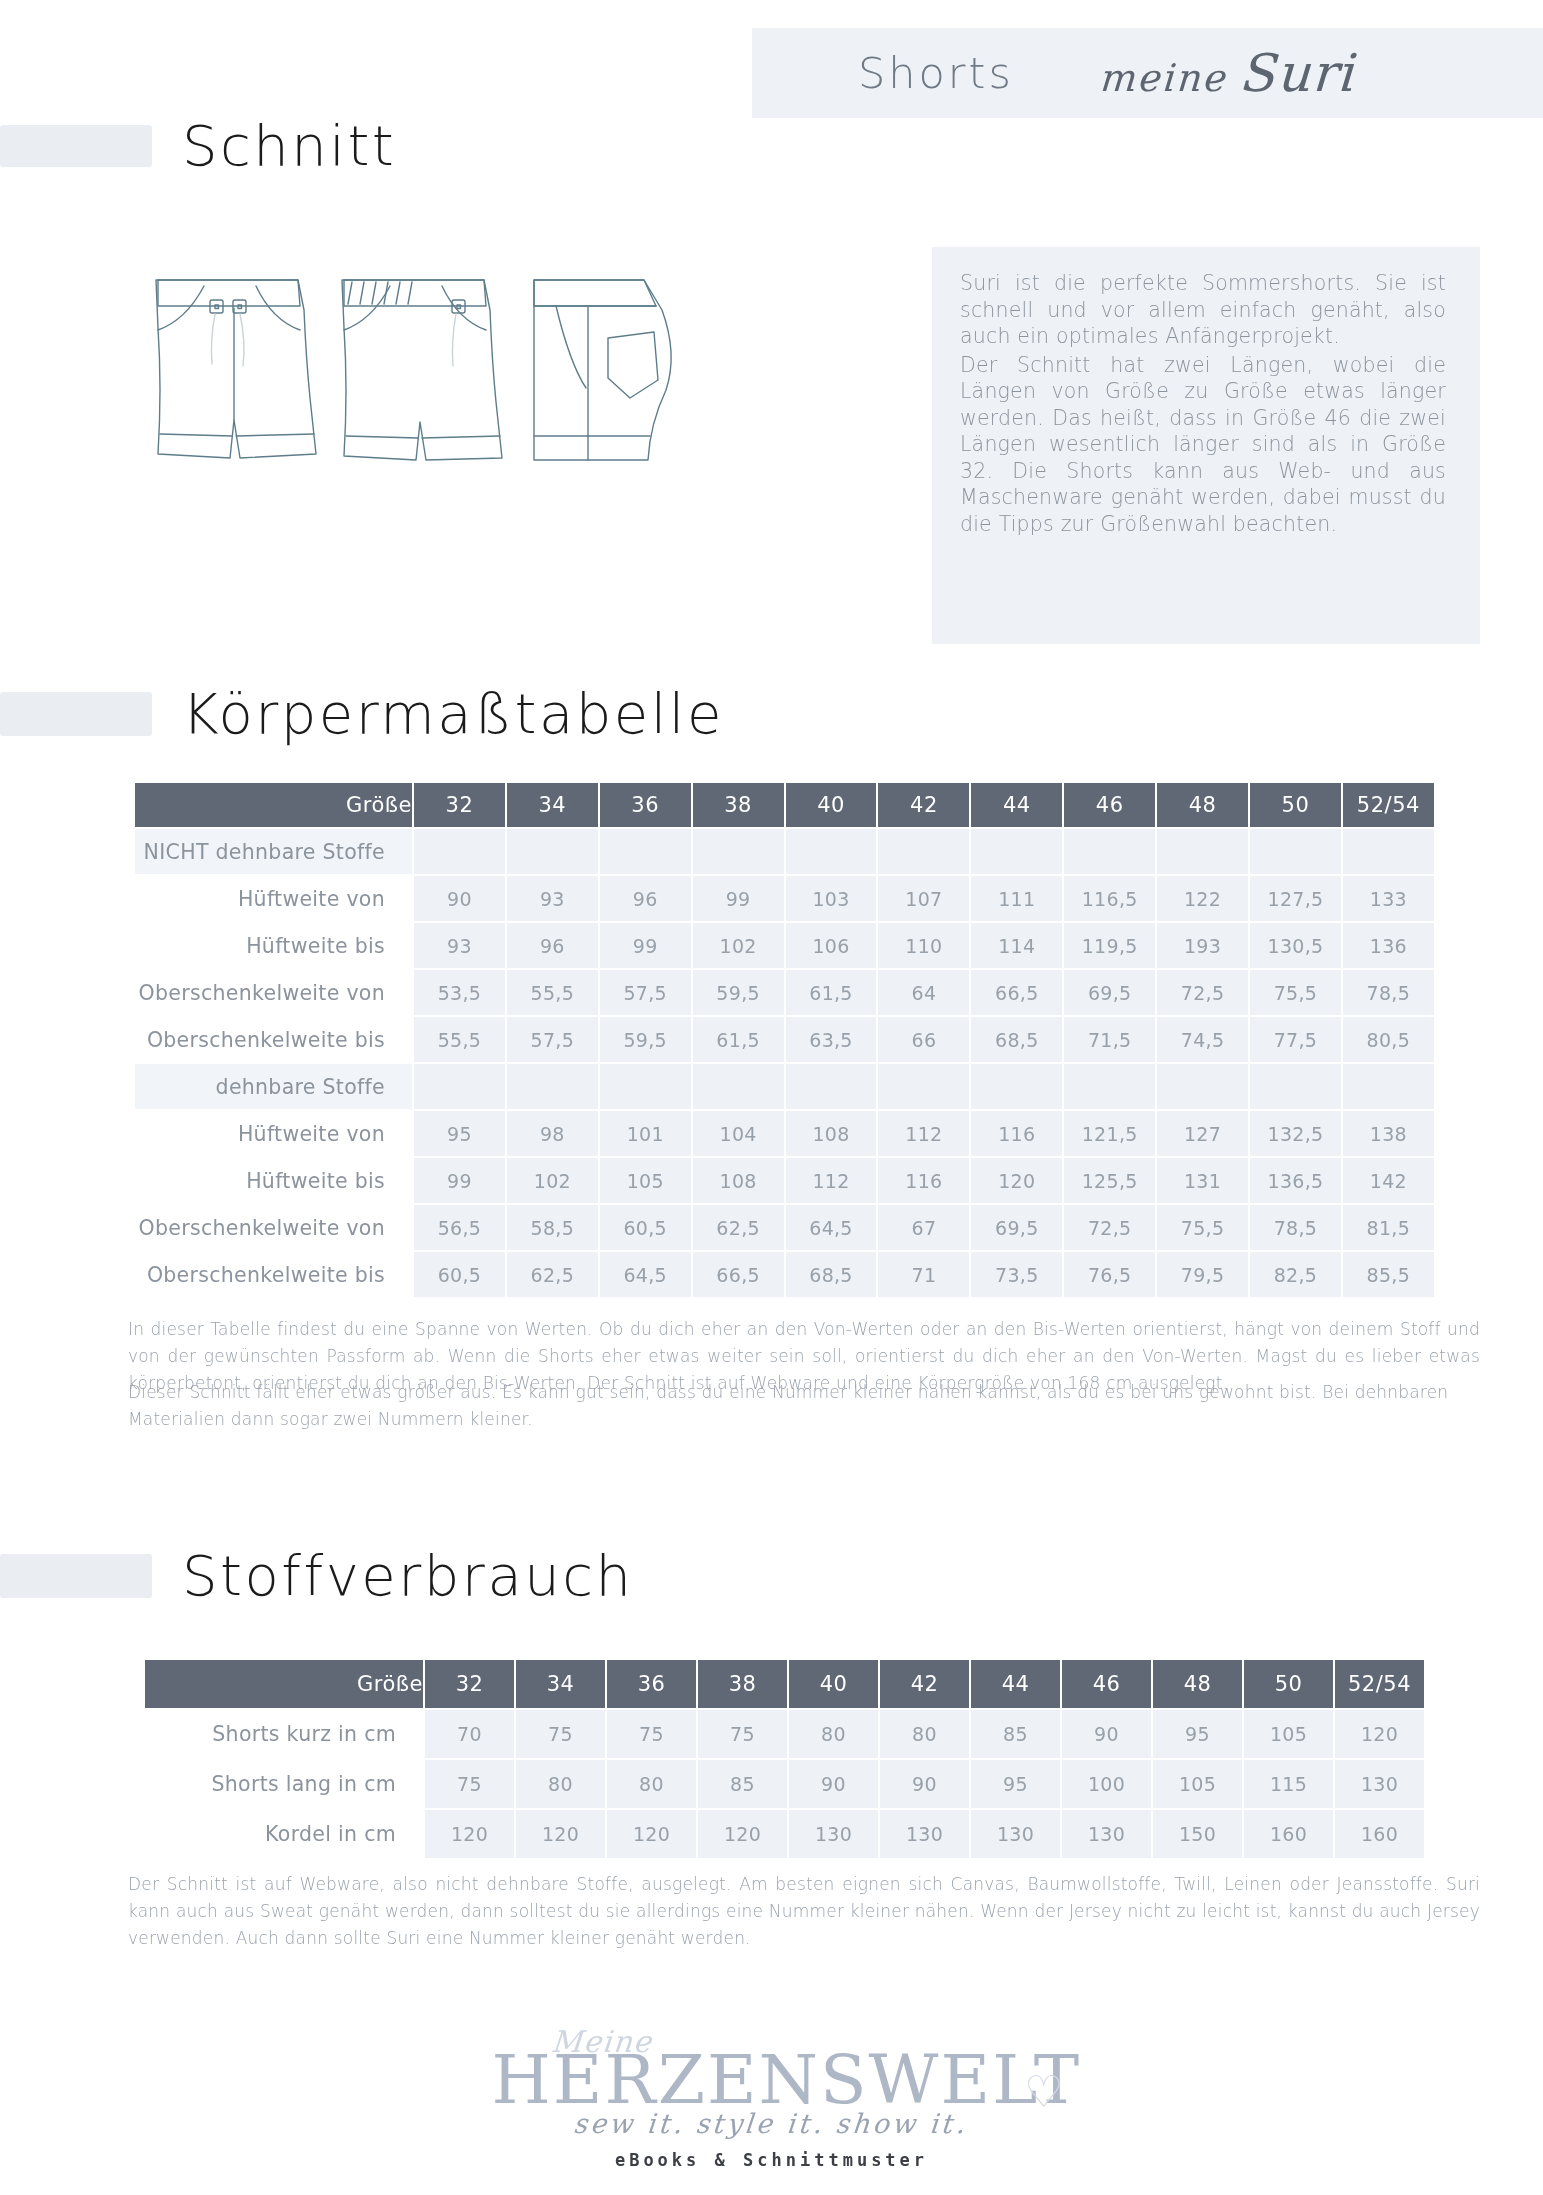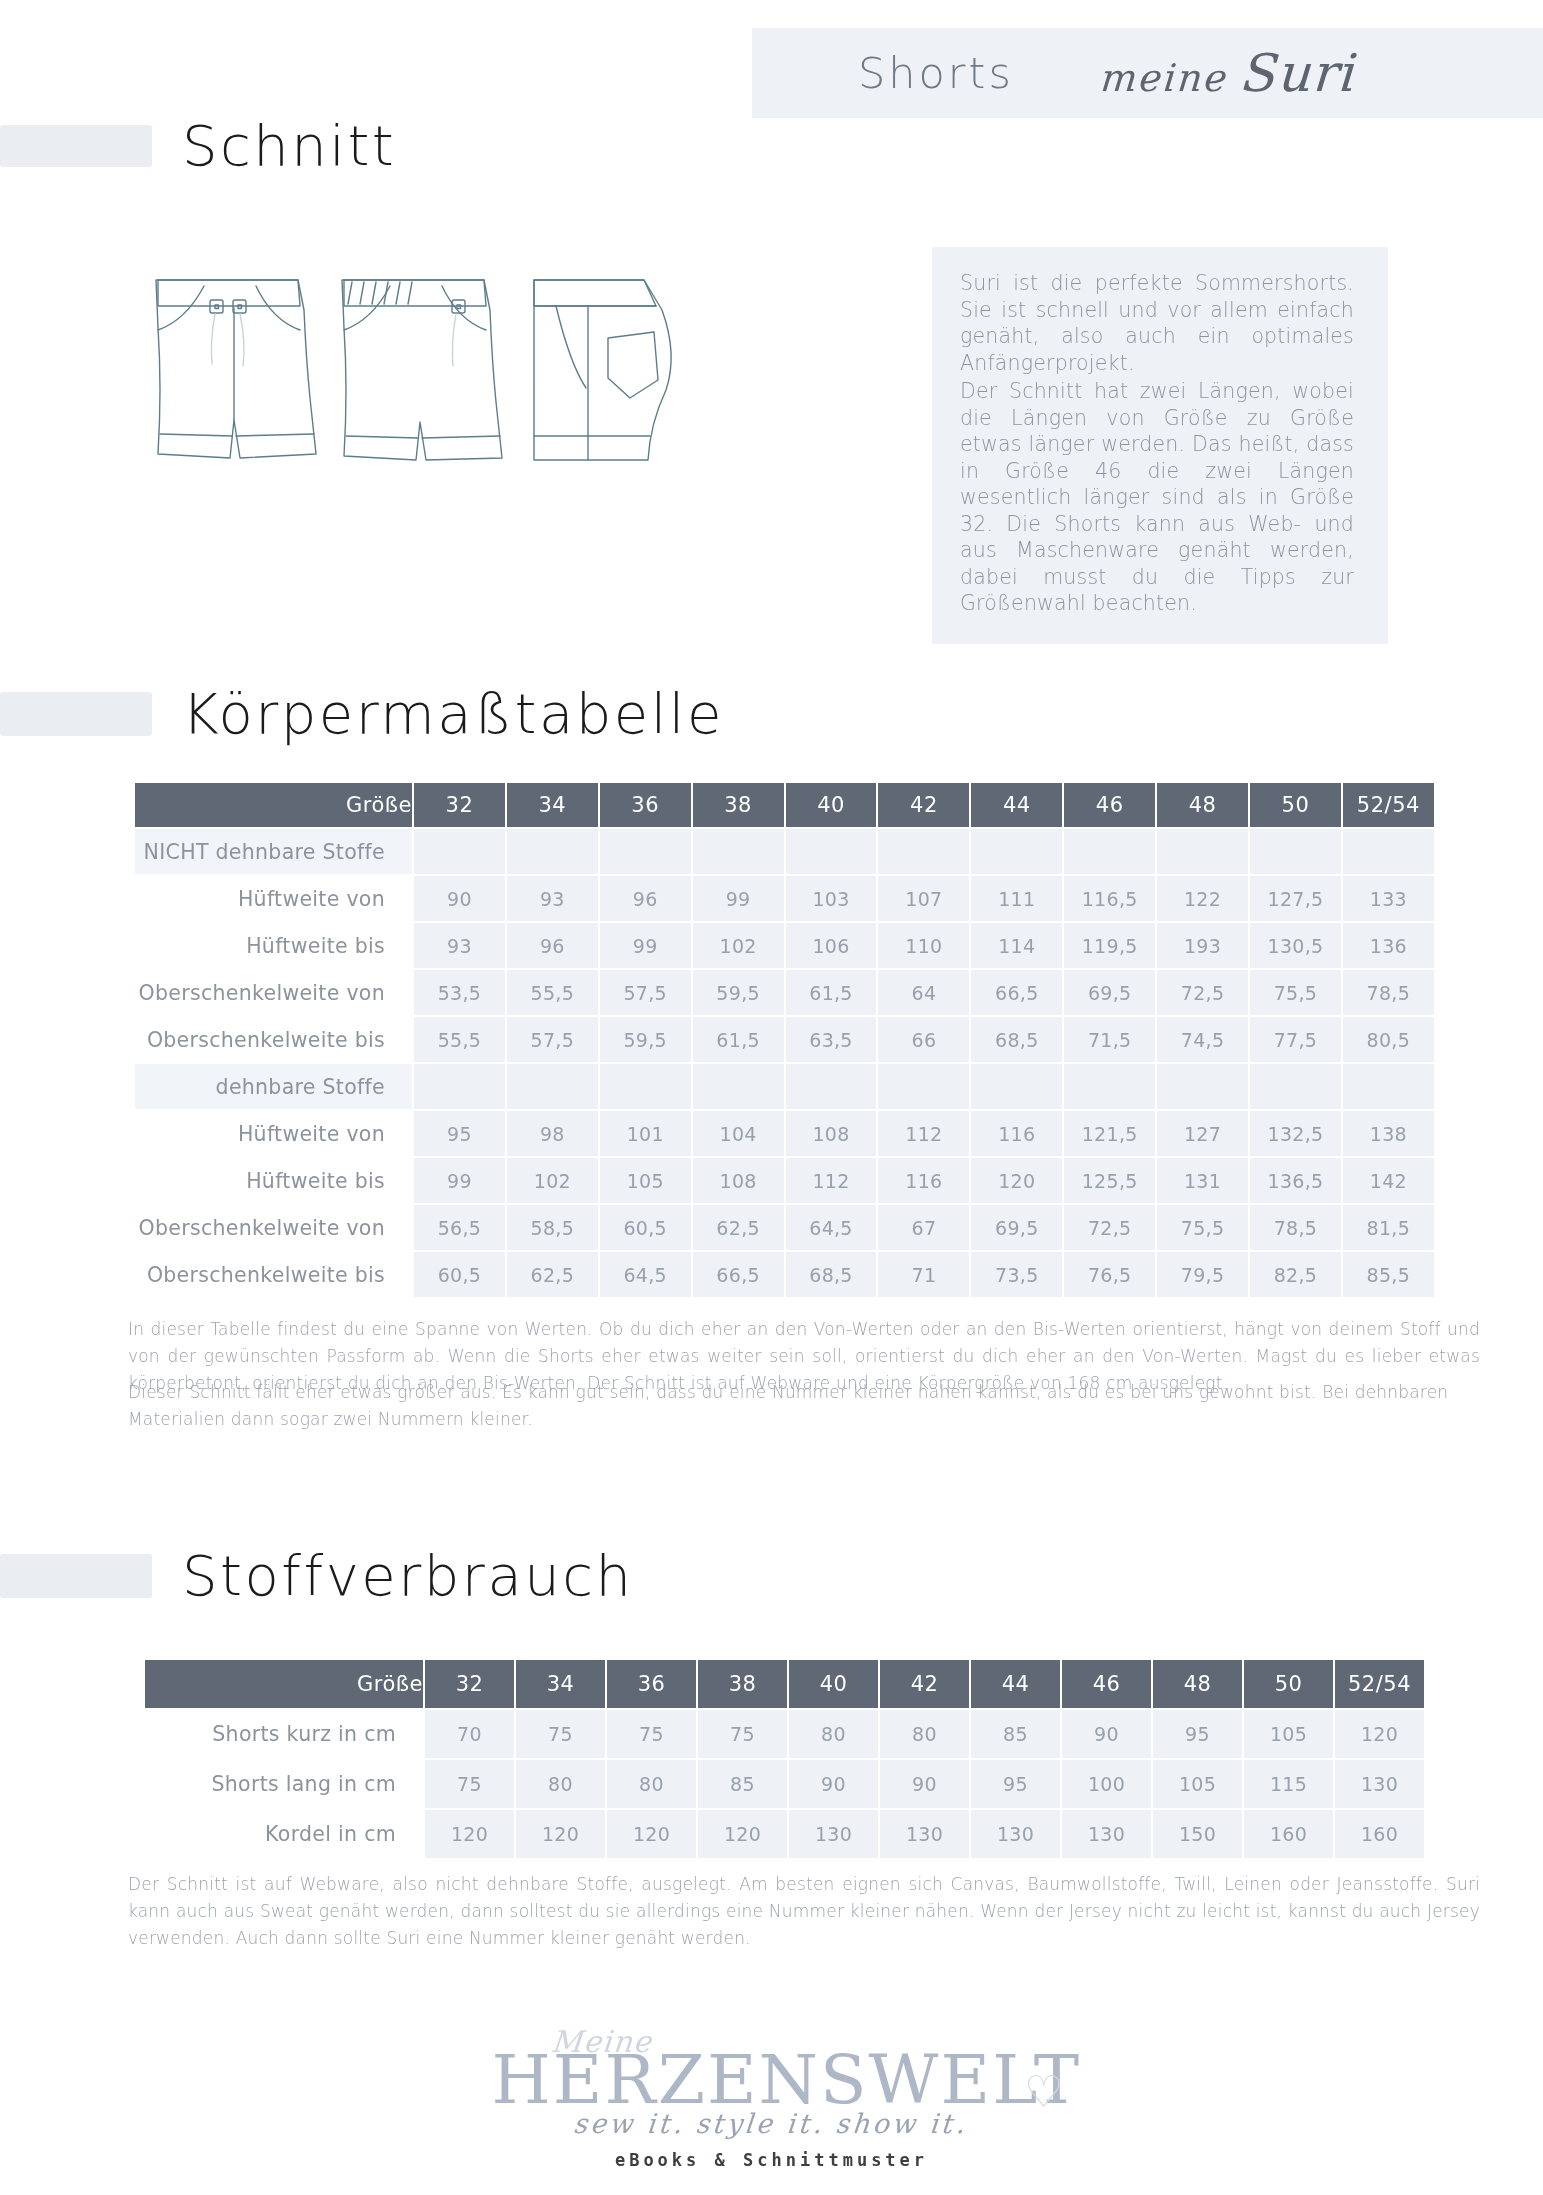--- a/index.html
+++ b/index.html
@@ -82,21 +82,21 @@
     position: absolute;
     left: 148px;
     top: 268px;
     width: 580px;
     height: 240px;
   }
   .intro-box {
     position: absolute;
     left: 932px;
     top: 247px;
-    width: 456px;
+    width: 548px;
     height: 397px;
     background: #eef1f5;
     box-sizing: border-box;
     padding: 23px 34px 0 28px;
   }
   .intro-box p {
     margin: 0 0 2px 0;
     font-size: 20.5px;
     line-height: 26.5px;
     color: #8c949e;

